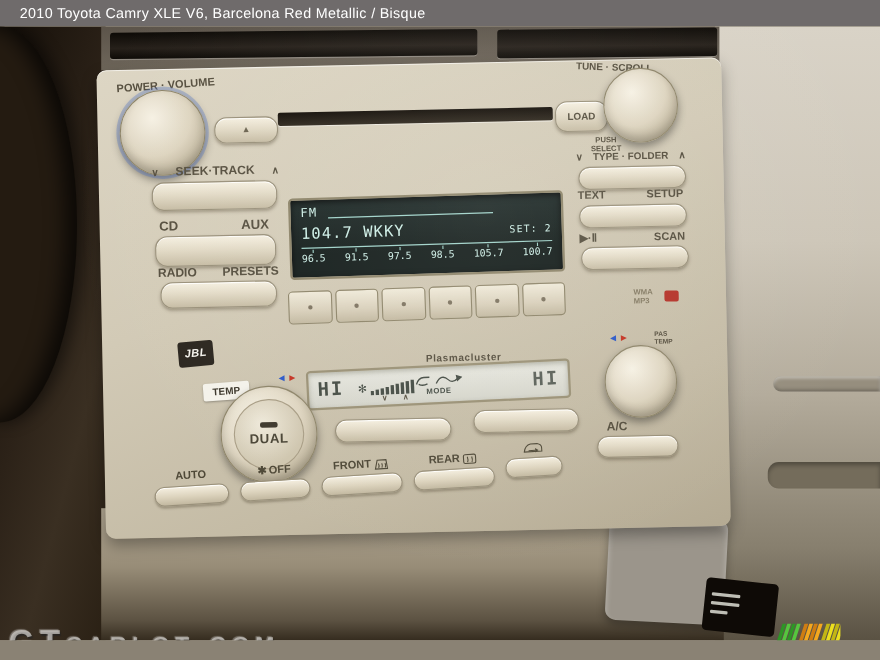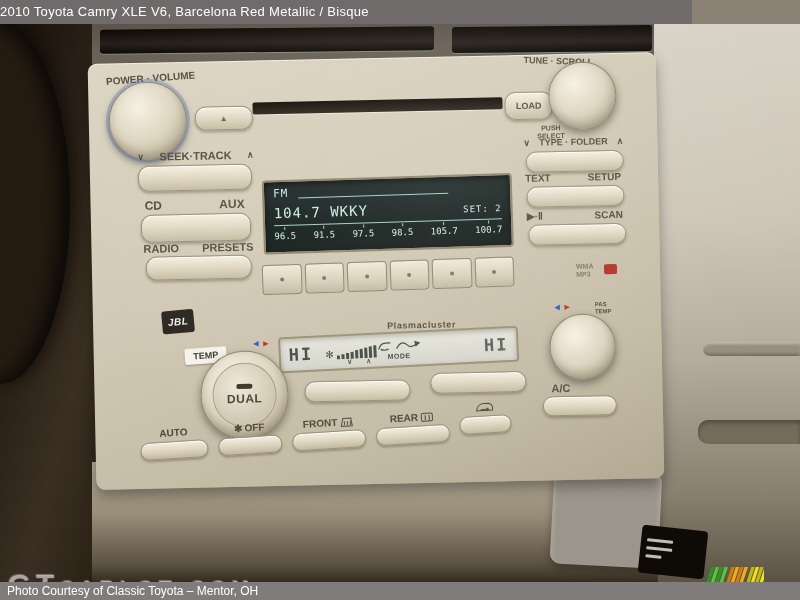--- a/index.html
+++ b/index.html
@@ -1,18 +1,18 @@
 <!DOCTYPE html>
 <html><head>
 <meta charset="utf-8">
 <style>
   html,body{margin:0;padding:0;background:#000;}
   .screen{position:relative;width:800px;height:600px;overflow:hidden;font-family:"Liberation Sans",sans-serif;background:#8a8274;}
   
-  .hdr{position:absolute;left:0;top:0;width:692px;height:24px;background:#6f6b6b;color:#fff;font-size:13px;line-height:24px;padding-left:0;box-sizing:border-box;letter-spacing:.3px;}
+  .hdr{position:absolute;left:0;top:0;width:800px;height:24px;background:#6f6b6b;color:#fff;font-size:13px;line-height:24px;padding-left:18px;box-sizing:border-box;letter-spacing:.3px;}
   .ftr{position:absolute;left:0;top:582px;width:800px;height:18px;background:#807c7c;color:#fff;font-size:12px;line-height:18px;padding-left:7px;box-sizing:border-box;}
   
   .photo{position:absolute;left:0;top:24px;width:800px;height:558px;overflow:hidden;background:#9a9284;}
   .bg-left{position:absolute;left:0;top:0;width:96px;height:558px;background:linear-gradient(105deg,#150f09 0%,#2c2218 45%,#3a2f22 70%,#2a2014 100%);}
   .wheel{position:absolute;left:-70px;top:0px;width:140px;height:360px;border-radius:50%;background:#241b11;box-shadow:inset -10px 0 18px rgba(0,0,0,.7), 6px 0 14px rgba(0,0,0,.45);}
   .bg-right{position:absolute;left:650px;top:0;width:150px;height:558px;background:linear-gradient(180deg,#d9d3c7 0%,#cdc6b8 35%,#b3ab9b 60%,#877f6e 85%,#5a5243 100%);}
   .trim-a{position:absolute;left:703px;top:318px;width:97px;height:14px;background:#968e7e;border-radius:7px 0 0 7px;box-shadow:inset 0 2px 3px rgba(255,255,255,.4), inset 0 -2px 3px rgba(0,0,0,.25);}
   .trim-b{position:absolute;left:698px;top:396px;width:102px;height:24px;background:#746c5b;border-radius:10px 0 0 10px;box-shadow:inset 0 3px 4px rgba(0,0,0,.3);}
   .bg-top{position:absolute;left:92px;top:0;width:562px;height:40px;background:linear-gradient(180deg,#5c544a,#6e665a);}
   .vent{position:absolute;background:linear-gradient(180deg,#0d0a06,#26201a 60%,#0d0a06);border-radius:3px;transform:skewY(-.6deg);box-shadow:0 1px 0 rgba(255,255,255,.25);}
@@ -312,16 +312,13 @@
             <rect x="60.8" y="2" width="3.4" height="30" fill="#c2b614"></rect>
             <rect x="65.2" y="2" width="3.4" height="30" fill="#ece01e"></rect>
         </g>
       </svg>
     </div>
 
     <div class="wm">GTcarlot.com</div>
     <div class="glare"></div>
   </div>
 
-  <div class="ftr">
-    <span>Photo Courtesy of Classic Toyota – Mentor, OH</span>
-  </div>
 </div>
 
 </body></html>

